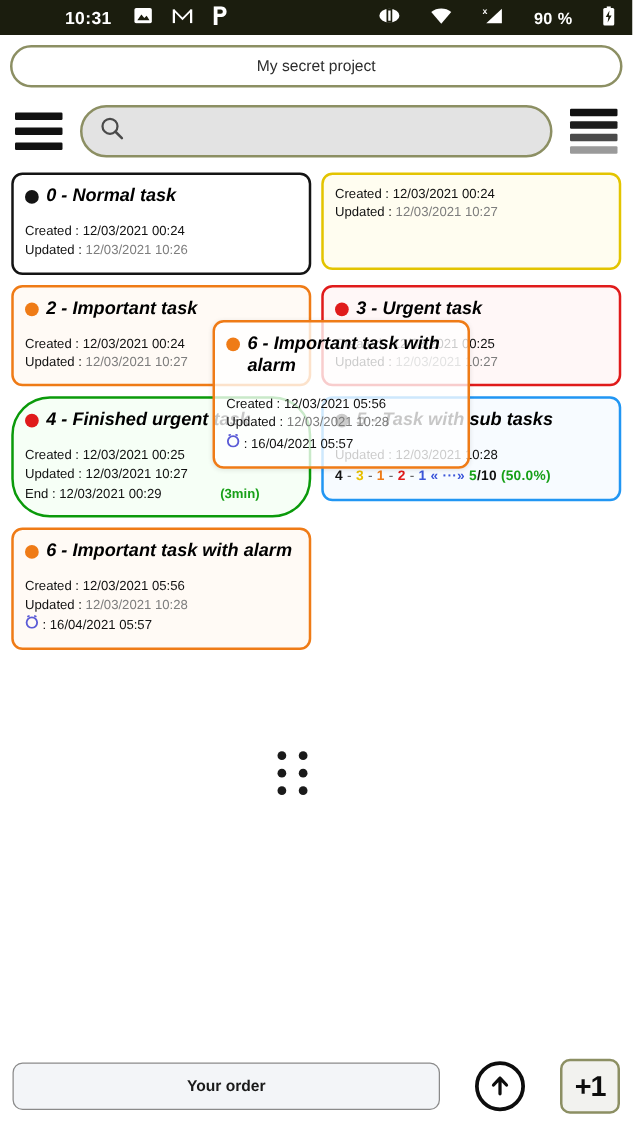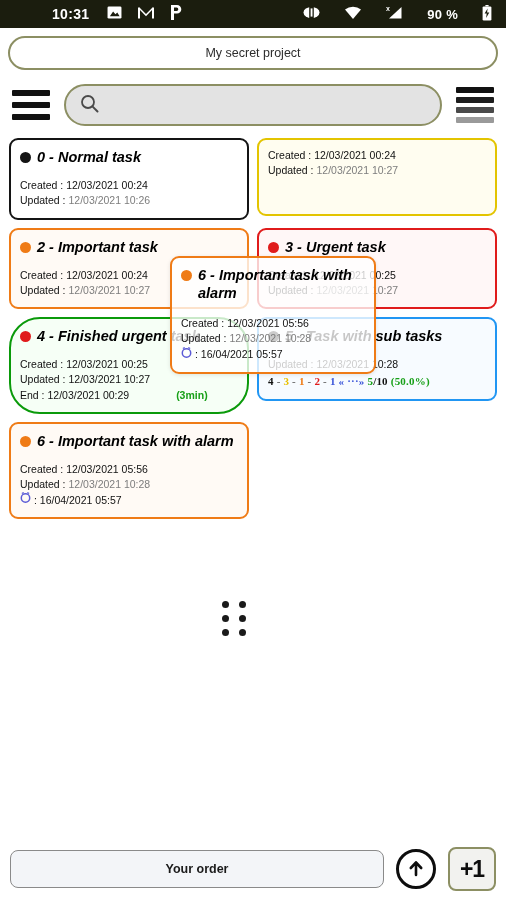--- a/index.html
+++ b/index.html
@@ -66,21 +66,21 @@
   }
   .dot { width: 11px; height: 11px; border-radius:50%; flex:0 0 auto; margin-top: 4px; }
   .meta { font-size: 10.5px; line-height: 1.45; color:#111; }
   .meta b { font-weight: normal; color:#111; }
   .meta .dim { color:#7d7d7d; }
   .meta .green { color:#18a018; font-weight:bold;padding-left:44px; }
   .alarm-line { display:flex; align-items:center; gap:3px; font-size:10.5px; color:#111; }
   .alarm-ic { color:#5b5bd6; font-size: 11px; font-weight:bold; }
 
   
-  .subline { font-size: 11px; font-weight:bold; margin-top:2px; letter-spacing:.2px;font-family:Liberation Serif, serif; }
+  .subline { font-size: 11px; font-weight:bold; margin-top:2px; letter-spacing:.2px; }
   .subline .c0 { color:#111; } .subline .c1 { color:#e8c000; }
   .subline .c2 { color:#ef7b16; } .subline .c3 { color:#e01b1b; }
   .subline .c4 { color:#3b55d9; } .subline .sep { color:#555; font-weight:normal;}
   .subline .arrows { color:#3b55d9; }
   .subline .tot { color:#18a018; } .subline .slash { color:#111; }
   .subline .pct { color:#18a018; }
 
   
   .c-black  { border-color:#141414; background:#ffffff; }
   .c-yellow { border-color:#e3c400; background:#fffdf0; }
@@ -105,21 +105,21 @@
   
   .drag-handle {
     position:absolute; left: 222px; top: 473px; width:26px;
     display:grid; grid-template-columns: 9px 9px; grid-gap: 7px 8px;
   }
   .drag-handle i { width:7px; height:7px; border-radius:50%; background:#1a1a1a; display:block;}
 
   
   .bottom {
     position:absolute; left:0; right:0; bottom:0; height: 62px;
-    display:flex; align-items:center; padding: 0 10px; gap:12px; background:#fff;
+    display:flex; align-items:center; padding: 0 10px; gap:28px; background:#fff;
   }
   .order-btn {
     flex:1; height: 38px; border:1.5px solid #8a8a8a; border-radius:8px;
     background:#f3f5f8; display:flex; align-items:center; justify-content:center;
     font-size:12.5px; color:#1a1a1a; font-weight: bold;
   }
   .up-btn { width:40px; height:40px; border:3px solid #0d0d0d; border-radius:50%;
     display:flex; align-items:center; justify-content:center; background:#fff; }
   .plus-btn { width:48px; height:44px; border:2.5px solid #8c8f63; border-radius:8px;
     background:#f2f2ef; display:flex; align-items:center; justify-content:center;

